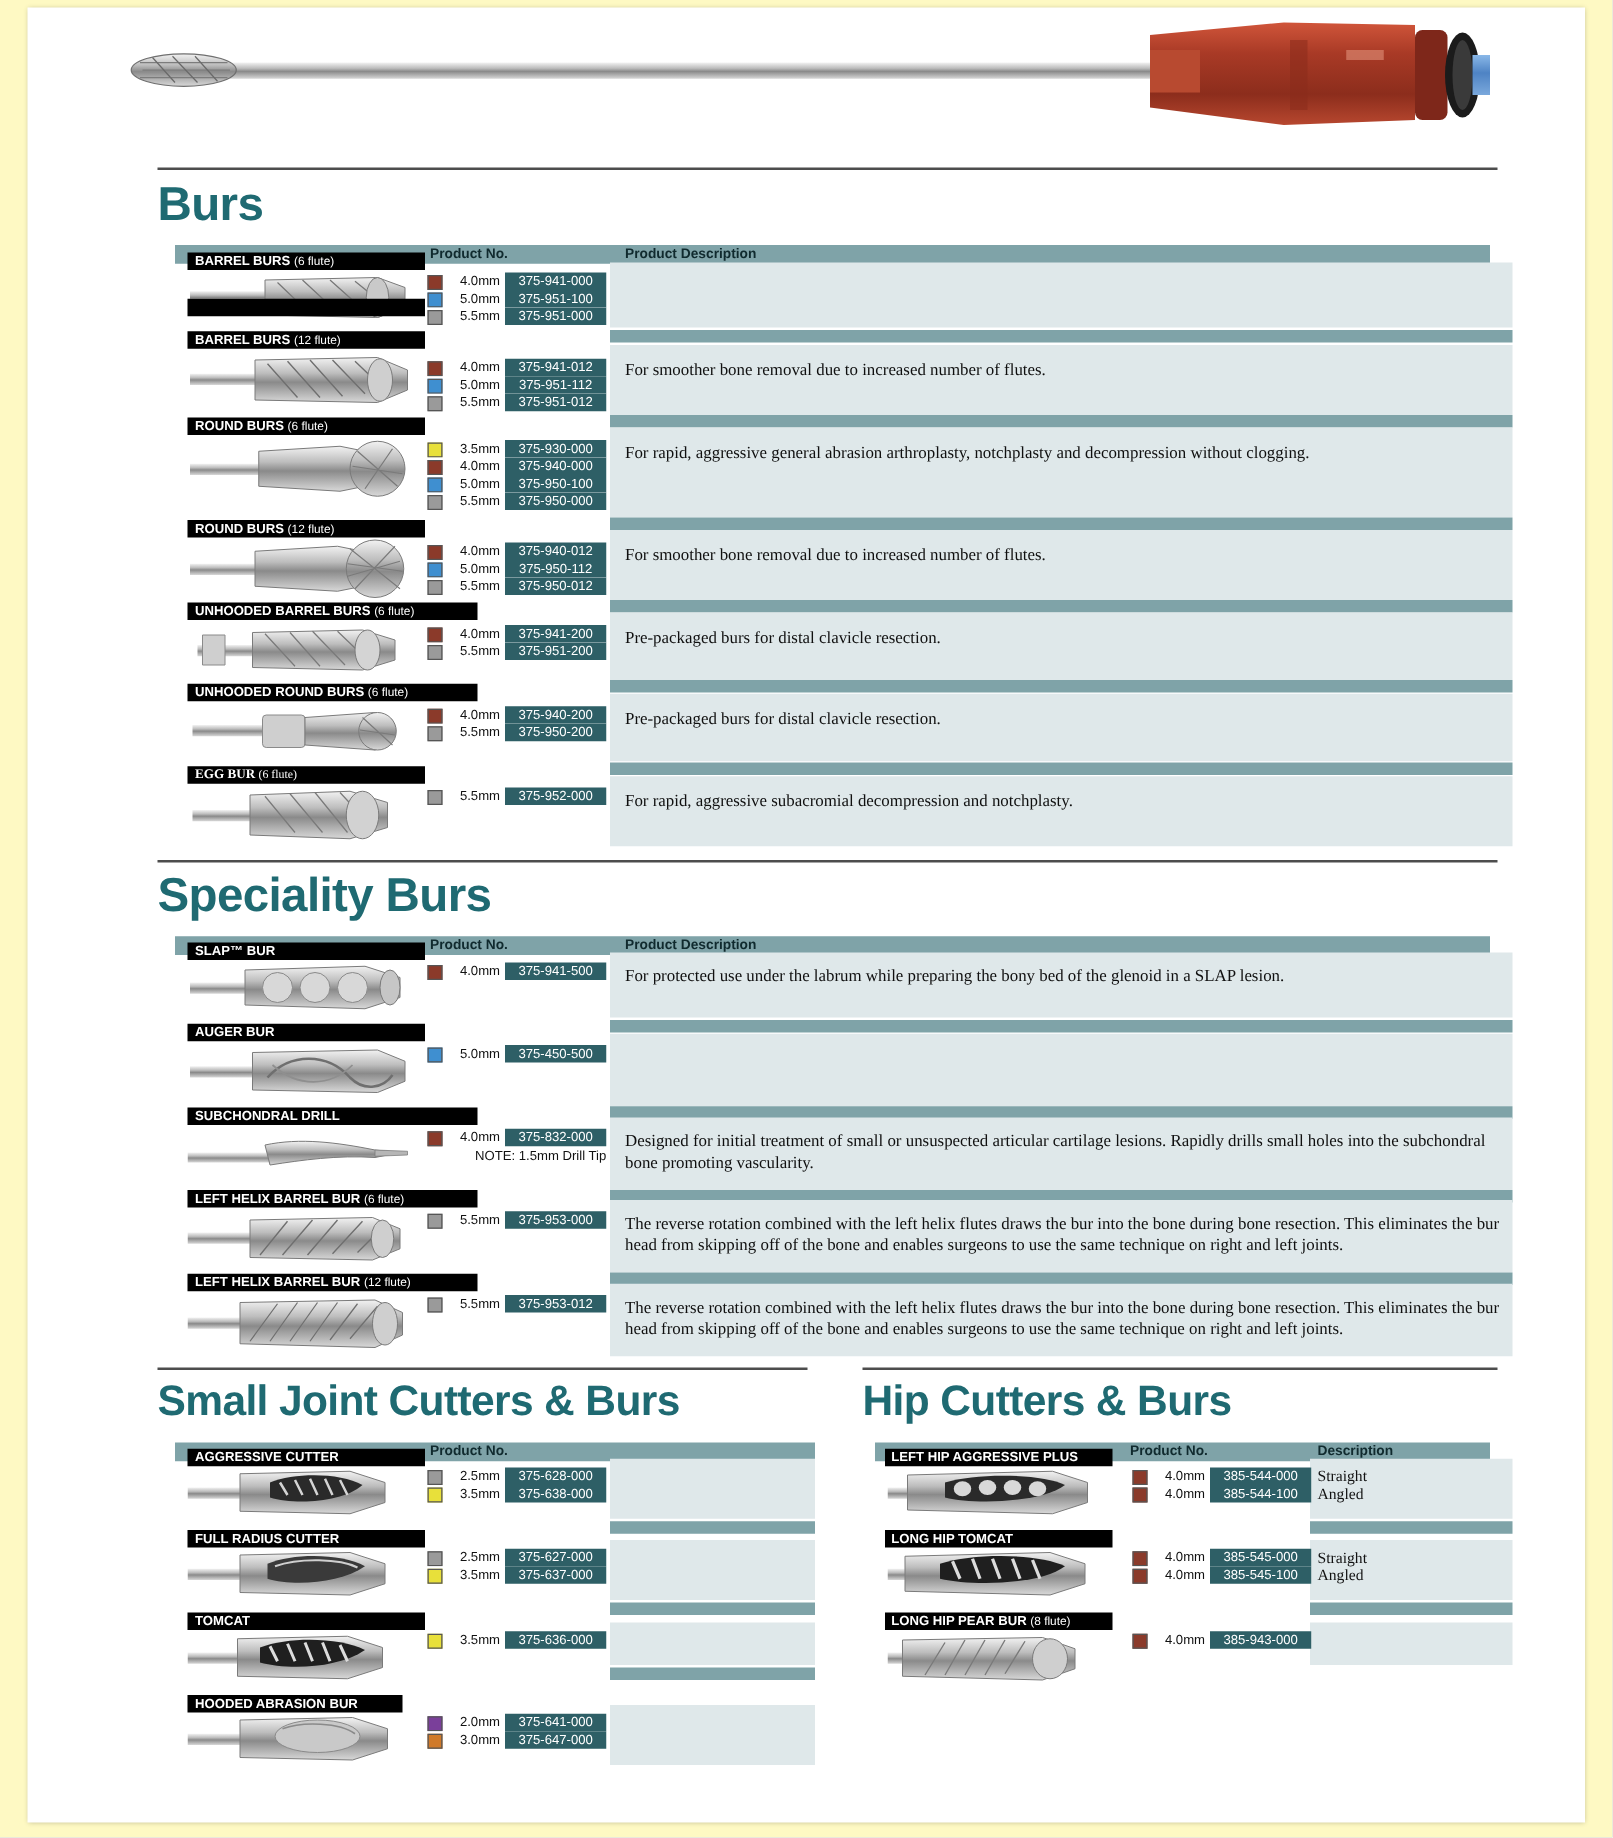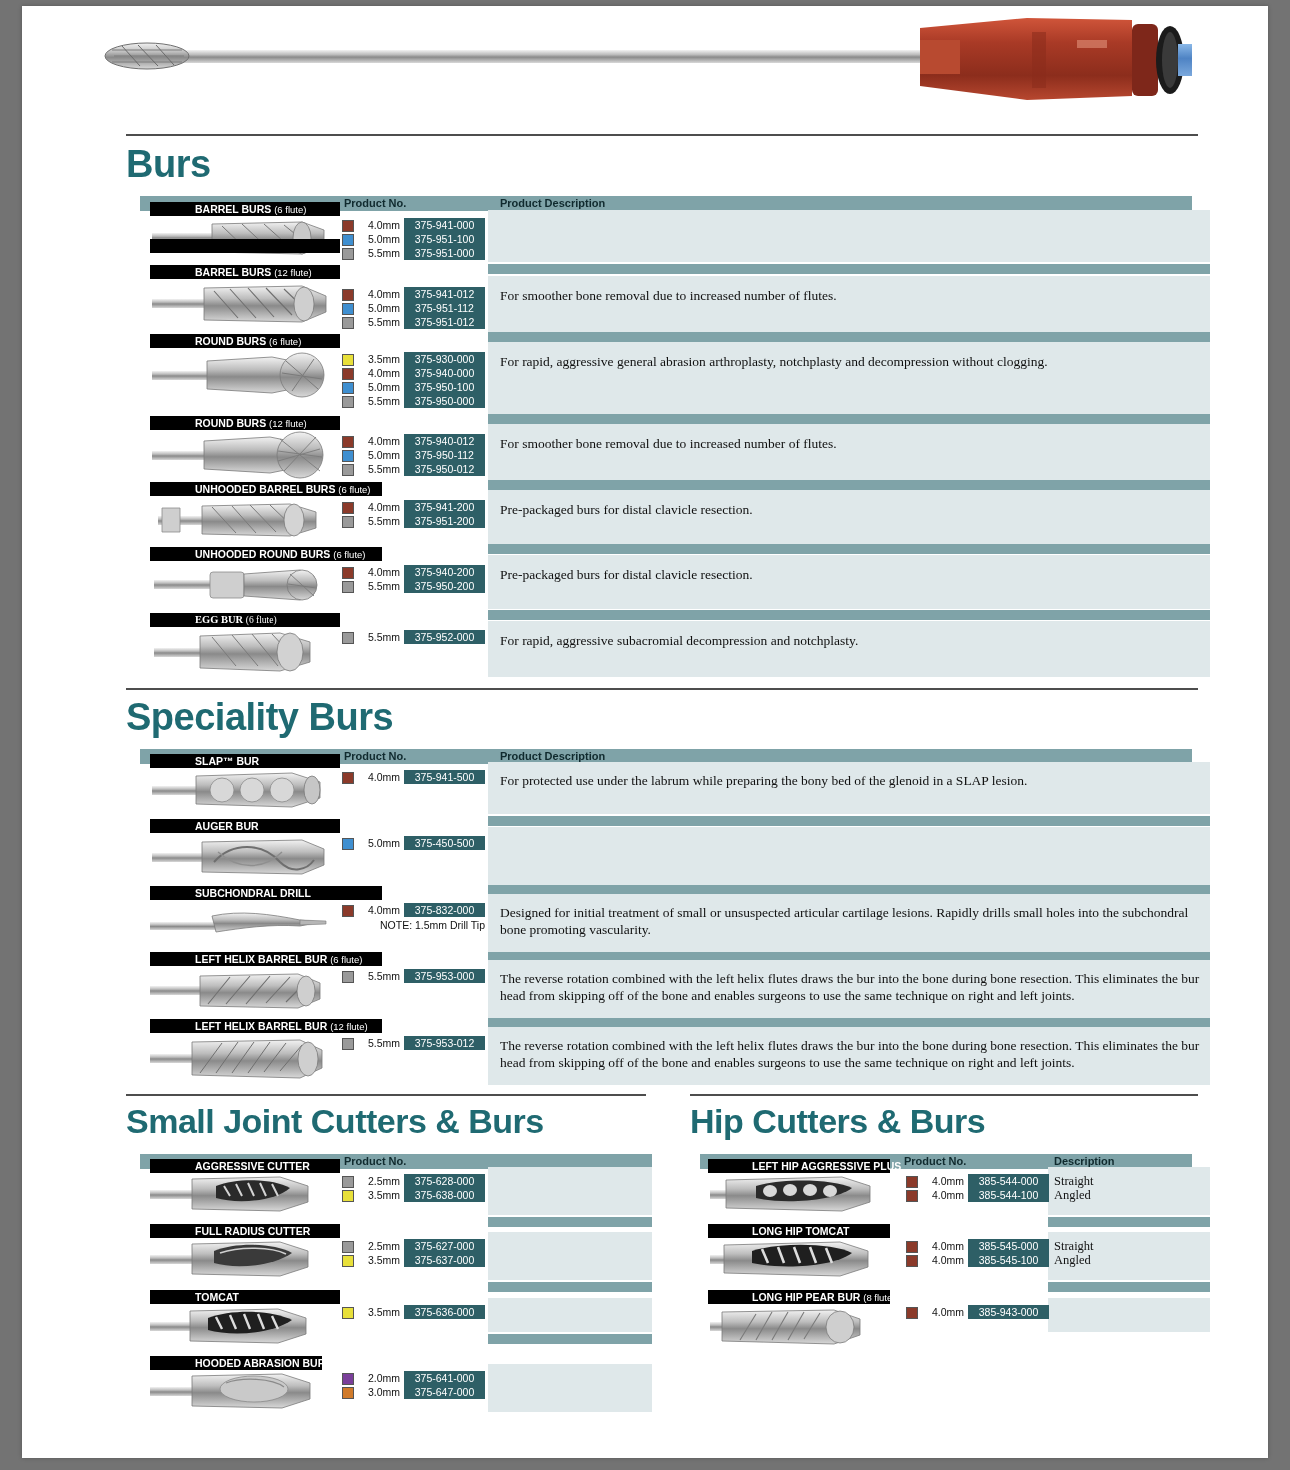--- a/index.html
+++ b/index.html
@@ -5,21 +5,21 @@
   html, body {
     margin: 0;
     padding: 0;
     background: #d9d9d9;
     font-family: "Liberation Serif", serif;
   }
   #page {
     position: relative;
     width: 1290px;
     height: 1470px;
-    background: #737373;
+    background: #fef9c3;
     overflow: hidden;
   }
   .sheet {
     position: absolute;
     left: 22px;
     top: 6px;
     width: 1246px;
     height: 1452px;
     background: #ffffff;
     box-shadow: 0 0 4px rgba(0,0,0,0.25);
@@ -76,21 +76,20 @@
     background: #000000;
   }
   .blackbar-txt {
     position: absolute;
     font-family: "Liberation Sans", sans-serif;
     font-weight: bold;
     font-size: 10.5px;
     color: #ffffff;
     line-height: 14px;
     white-space: nowrap;
-    margin-left: 39px;
   }
   .blackbar-txt .flute {
     font-weight: normal;
     font-size: 9.5px;
   }
   .descbox {
     position: absolute;
     background: #dfe8ea;
   }
   .descbar {

